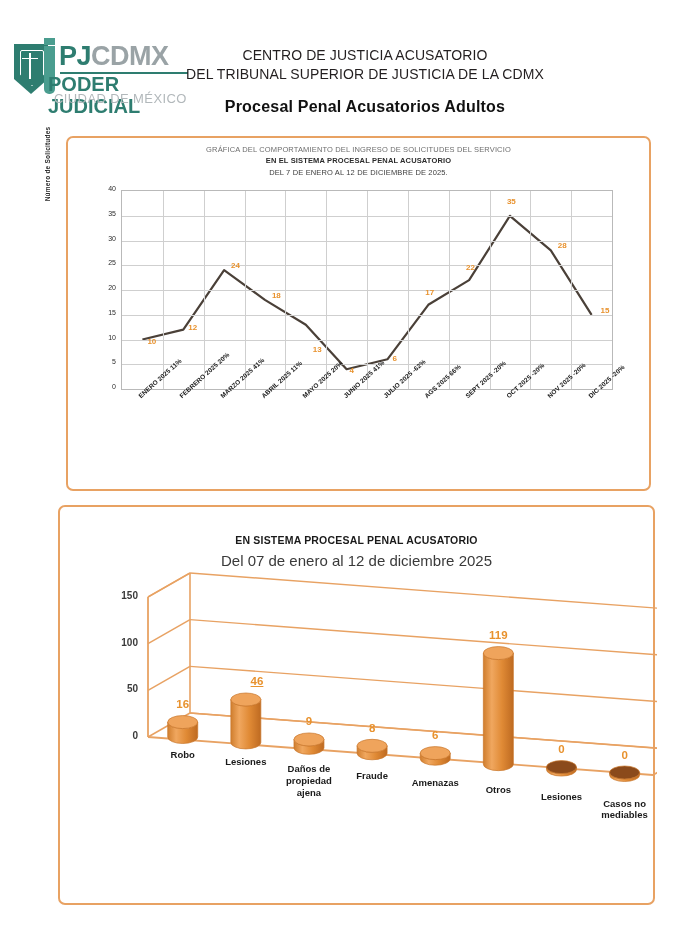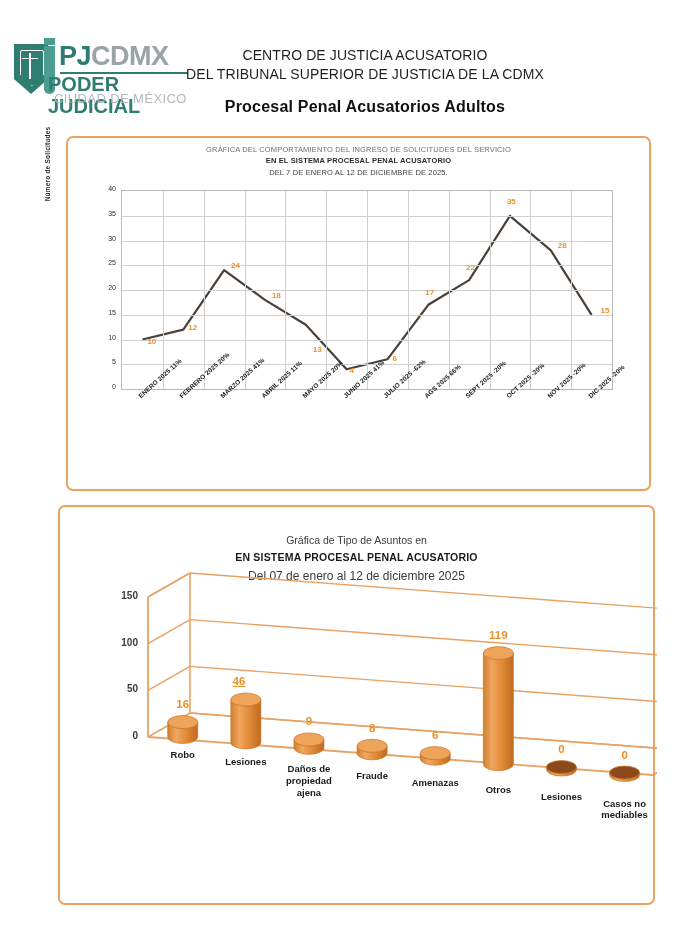--- a/index.html
+++ b/index.html
@@ -130,21 +130,21 @@
   }
   .dlabel{
     position:absolute; font-size:8px; font-weight:bold; color:#E8922E; white-space:nowrap;
   }
   .lc-svg{ position:absolute; left:0; top:0; }
 
   
   .bc-title{ position:absolute; left:0; right:0; top:25px; text-align:center; }
   .bc-title .b1{ font-size:10.5px; color:#3a3a3a; line-height:1.65; }
   .bc-title .b2{ font-size:10.5px; font-weight:bold; color:#1a1a1a; line-height:1.65; letter-spacing:.2px;}
-  .bc-title .b3{ font-size:12px; color:#3a3a3a; line-height:1.65;}
+  .bc-title .b3{ font-size:15px; color:#3a3a3a; line-height:1.65;}
 
   .b-ytick{
     position:absolute; width:34px; text-align:right; font-size:10px; font-weight:bold; color:#3a3a3a;
   }
   .b-cat{
     position:absolute; font-size:9.5px; font-weight:bold; color:#1a1a1a;
     text-align:center; line-height:1.25; white-space:pre-line;
   }
   .b-val{
     position:absolute; font-size:11.5px; font-weight:bold; color:#E8922E; text-align:center;
@@ -245,21 +245,20 @@
       <div class="xtick" style="left: 355.25px; top: 256px;">AGS  2025  66%</div>
       <div class="xtick" style="left: 396.083px; top: 256px;">SEPT  2025  -20%</div>
       <div class="xtick" style="left: 436.917px; top: 256px;">OCT   2025  -20%</div>
       <div class="xtick" style="left: 477.75px; top: 256px;">NOV  2025  -20%</div>
       <div class="xtick" style="left: 518.583px; top: 256px;">DIC   2025  -20%</div>
     </div>
 </div>
 
 <div class="panel" id="panel-bar">
   <div class="bc-title">
-    <div class="b1">Gráfica de Tipo de Asuntos en</div>
     <div class="b2">EN  SISTEMA  PROCESAL  PENAL  ACUSATORIO</div>
     <div class="b3">Del  07  de enero al  12 de diciembre  2025</div>
   </div>
   <div id="bc-yticks">
       <div class="b-ytick" style="left: 44px; top: 223px;">0</div>
       <div class="b-ytick" style="left: 44px; top: 176.333px;">50</div>
       <div class="b-ytick" style="left: 44px; top: 129.667px;">100</div>
       <div class="b-ytick" style="left: 44px; top: 83px;">150</div>
     </div>
   <svg class="bc-svg" id="bc-svg" width="597" height="400">
@@ -337,21 +336,21 @@
       <g>
         <path d="M 549.59375 265.5 L 549.59375 268
        A 15 6.5 0 0 0 579.59375 268
        L 579.59375 265.5
        A 15 6.5 0 0 1 549.59375 265.5 Z" fill="url(#gradBar)" stroke="#C9762A" stroke-width="0.7"></path>
         <ellipse cx="564.59375" cy="265.5" rx="15" ry="6.5" fill="#8B4A1B" stroke="#C9762A" stroke-width="0.7"></ellipse>
       </g>
     </svg>
   <div id="bc-vals">
       <div class="b-val" style="left: 102.719px; width: 40px; top: 191.067px;">16</div>
-      <div class="b-val" style="left: 159px; width: 40px; top: 168.495px; text-decoration: underline;">46</div>
+      <div class="b-val" style="left: 177px; width: 40px; top: 168.495px; text-decoration: underline;">46</div>
       <div class="b-val" style="left: 228.969px; width: 40px; top: 208.457px;">9</div>
       <div class="b-val" style="left: 292.094px; width: 40px; top: 214.819px;">8</div>
       <div class="b-val" style="left: 355.219px; width: 40px; top: 222.114px;">6</div>
       <div class="b-val" style="left: 418.344px; width: 40px; top: 122.076px;">119</div>
       <div class="b-val" style="left: 481.469px; width: 40px; top: 236.071px;">0</div>
       <div class="b-val" style="left: 544.594px; width: 40px; top: 241.5px;">0</div>
     </div>
   <div id="bc-cats">
       <div class="b-cat" style="left: 82.7188px; width: 80px; top: 242px;">Robo</div>
       <div class="b-cat" style="left: 145.844px; width: 80px; top: 248.929px;">Lesiones</div>

